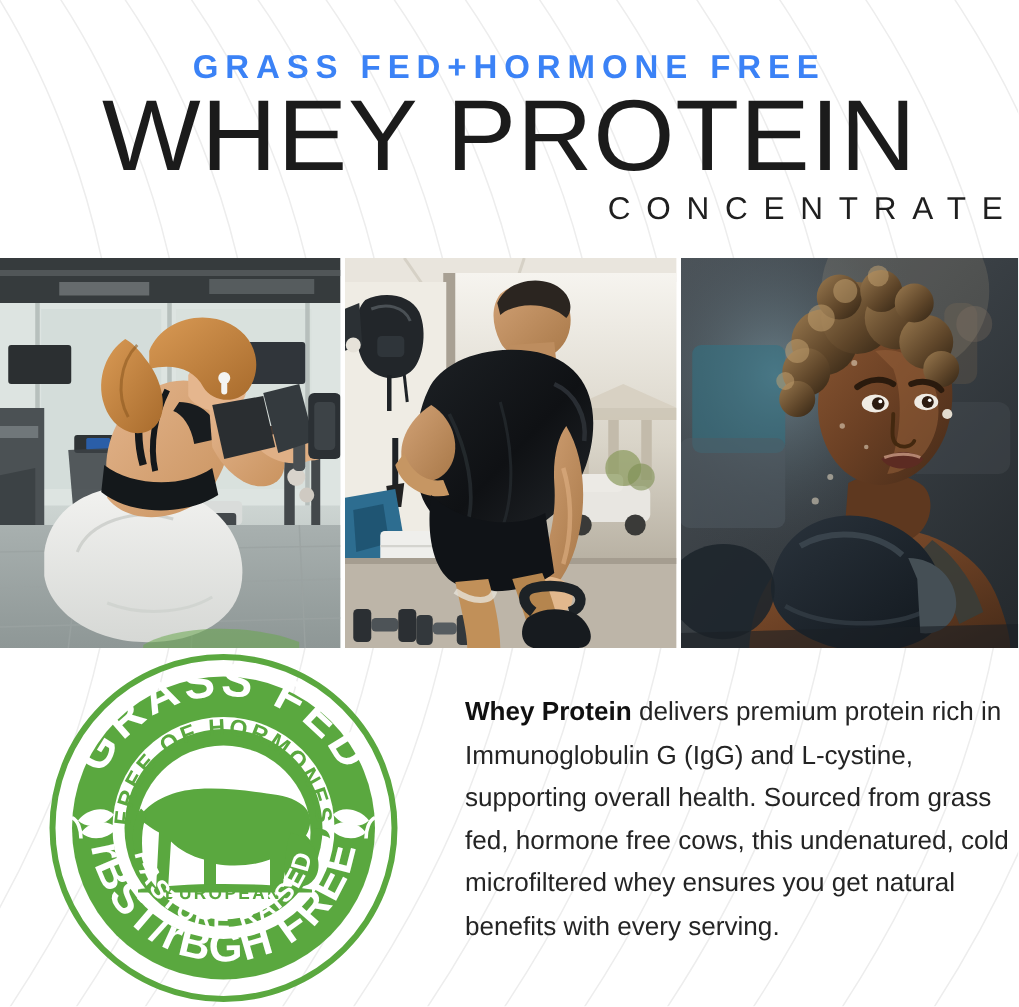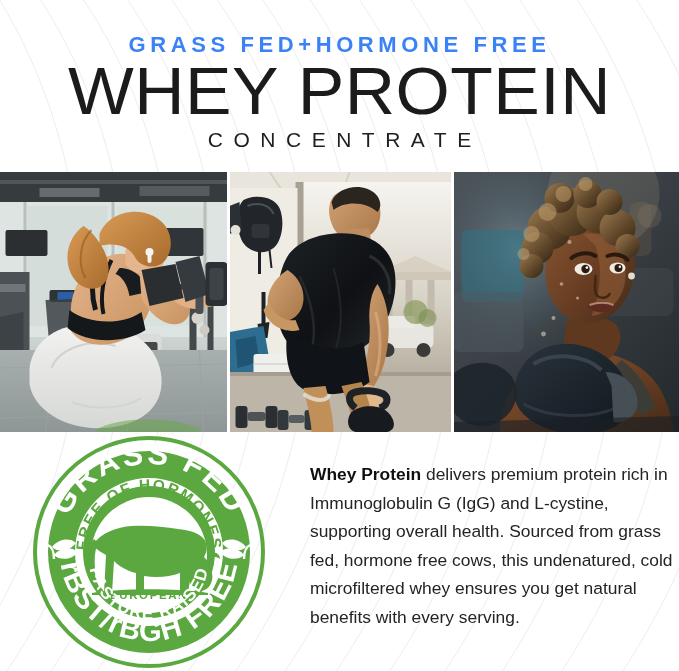--- a/index.html
+++ b/index.html
@@ -73,20 +73,21 @@
     top: 128px;
     left: 0;
     width: 679px;
     font-size: 21px;
     font-weight: 300;
     letter-spacing: 10.5px;
     text-indent: 10.5px;
     color: #1f1f1f;
     white-space: nowrap;
     font-family: "Liberation Sans", sans-serif;
+    text-align: right;
   }
 
   
   #photo-strip {
     position: absolute;
     top: 172px;
     left: 0;
     width: 679px;
     height: 260px;
     z-index: 2;

